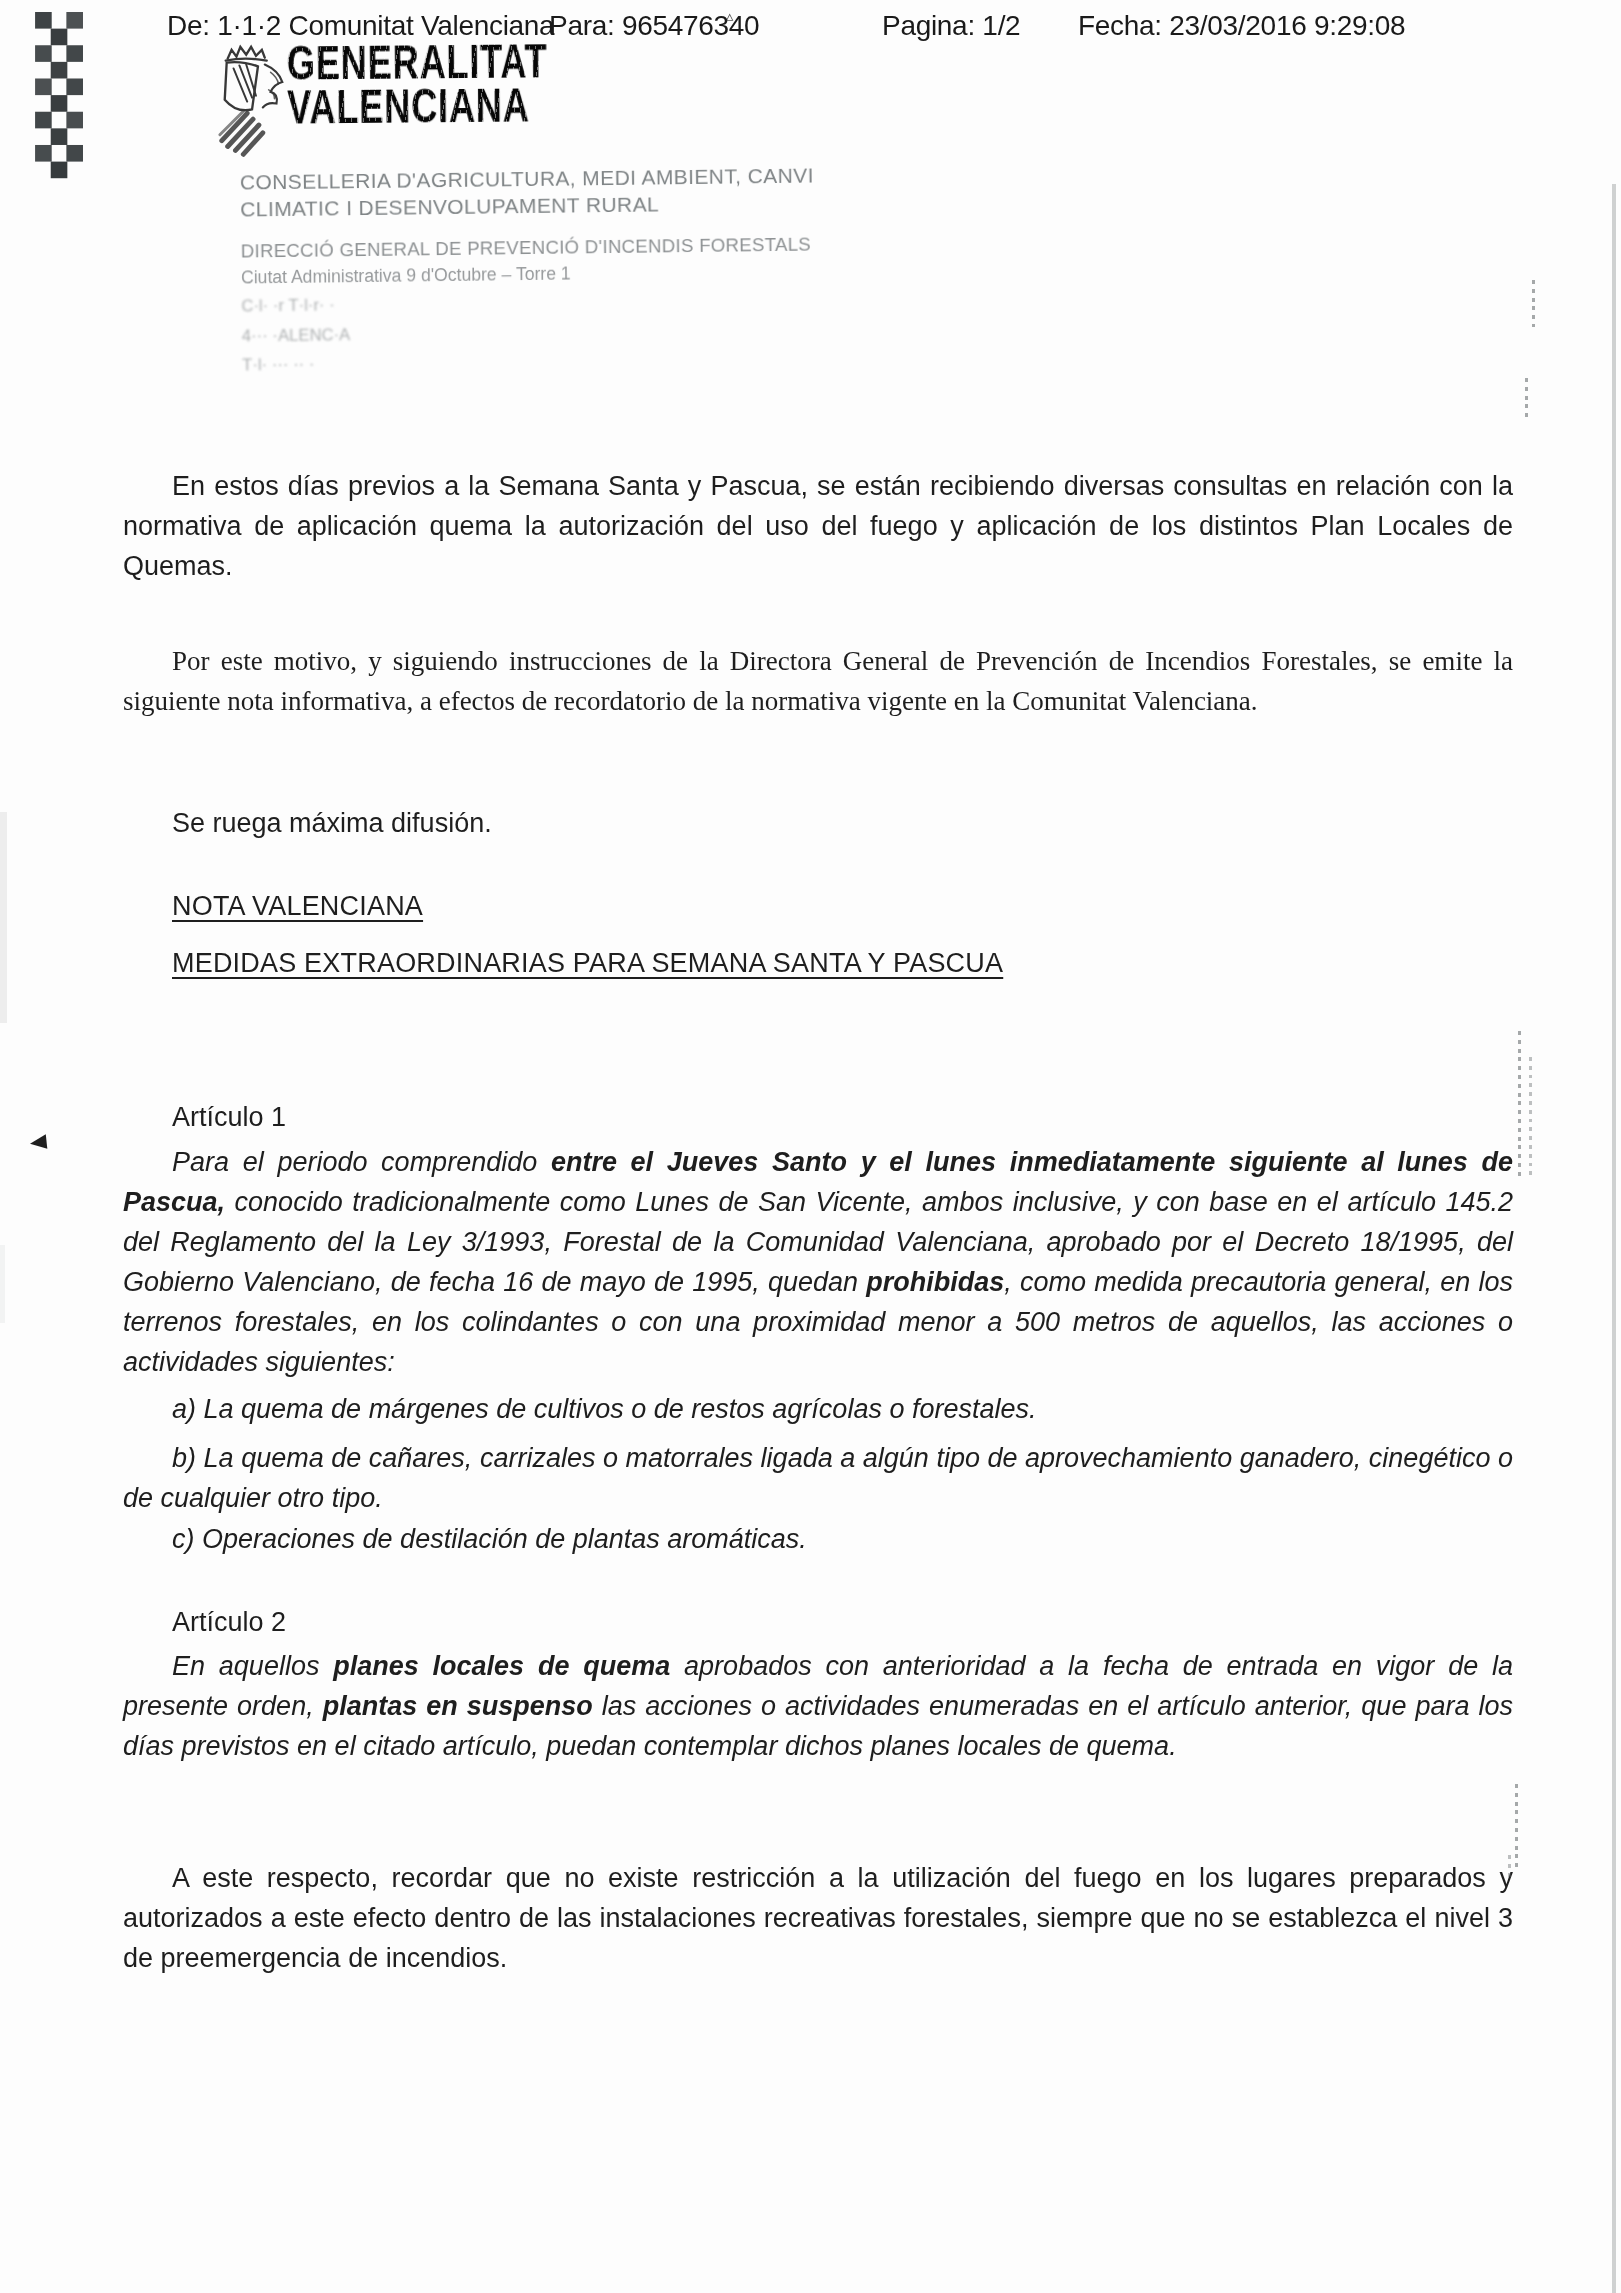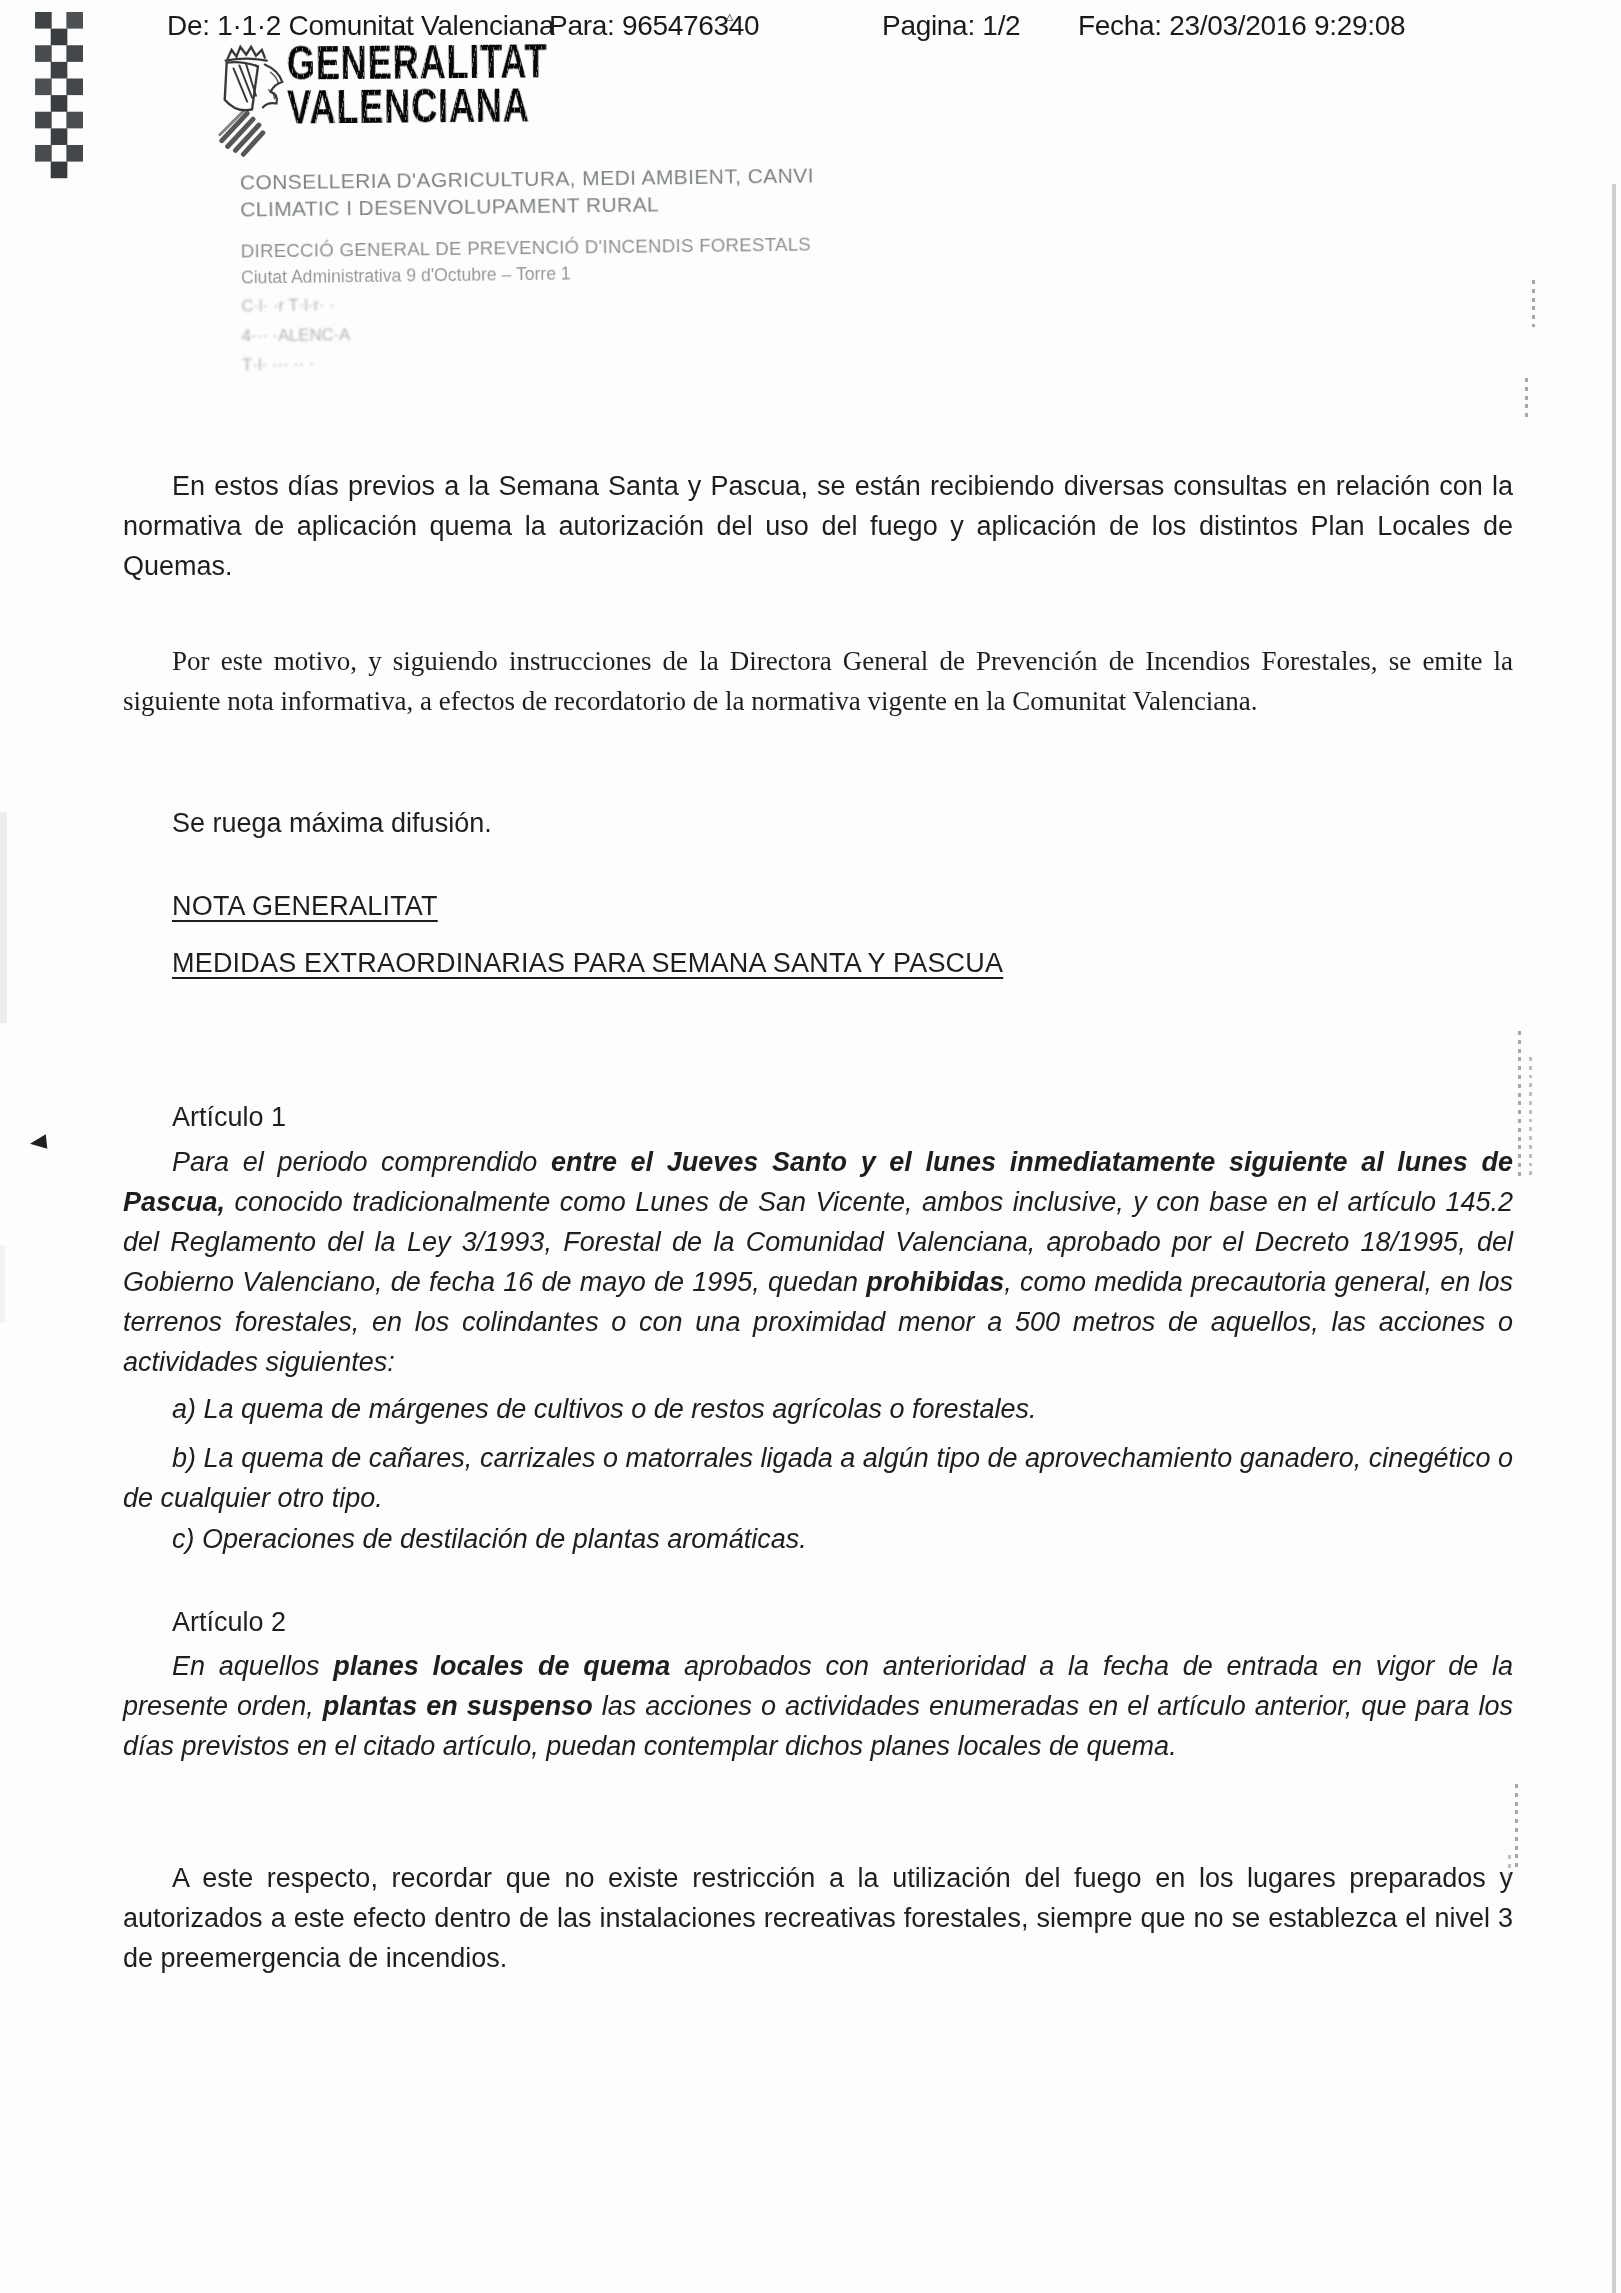--- a/index.html
+++ b/index.html
@@ -141,21 +141,21 @@
     <div class="lh-addr lh-faint">C·l· ·r T·l·r· ·</div>
     <div class="lh-addr lh-faint">4··· ·ALENC·A</div>
     <div class="lh-addr lh-faint">T·l· ··· ·· ·</div>
   </div>
 
   <div id="docbody">
     <p class="block indent" id="blk-p1">En estos días previos a la Semana Santa y Pascua, se están recibiendo diversas consultas en relación con la normativa de aplicación quema la autorización del uso del fuego y aplicación de los distintos Plan Locales de Quemas.</p>
     <p class="block indent" id="blk-p2">Por este motivo, y siguiendo instrucciones de la Directora General de Prevención de Incendios Forestales, se emite la siguiente nota informativa, a efectos de recordatorio de la normativa vigente en la Comunitat Valenciana.</p>
     <p class="block indent" id="blk-diff">Se ruega máxima difusión.</p>
 
-    <p class="block indent" id="blk-nota"><span class="ul">NOTA GENERALITAT</span></p>
+    <p class="block indent" id="blk-nota"><span class="ul">NOTA VALENCIANA</span></p>
 
     <div class="block indent" id="blk-medid">
       <div class="indent"><span class="ul">MEDIDAS EXTRAORDINARIAS PARA SEMANA SANTA Y PASCUA</span></div>
     </div>
 
     <p class="block indent" id="blk-a1t">Artículo 1</p>
     <p class="block indent it" id="blk-a1p"><span>Para el periodo comprendido </span><b>entre el Jueves Santo y el lunes inmediatamente siguiente al lunes de Pascua,</b><span> conocido tradicionalmente como Lunes de San Vicente, ambos inclusive, y con base en el artículo 145.2 del Reglamento del la Ley 3/1993, Forestal de la Comunidad Valenciana, aprobado por el Decreto 18/1995, del Gobierno Valenciano, de fecha 16 de mayo de 1995, quedan </span><b>prohibidas</b><span>, como medida precautoria general, en los terrenos forestales, en los colindantes o con una proximidad menor a 500 metros de aquellos, las acciones o actividades siguientes:</span></p>
 
     <p class="block indent it" id="blk-ia">a) La quema de márgenes de cultivos o de restos agrícolas o forestales.</p>
     <p class="block indent it" id="blk-ib">b) La quema de cañares, carrizales o matorrales ligada a algún tipo de aprovechamiento ganadero, cinegético o de cualquier otro tipo.</p>

